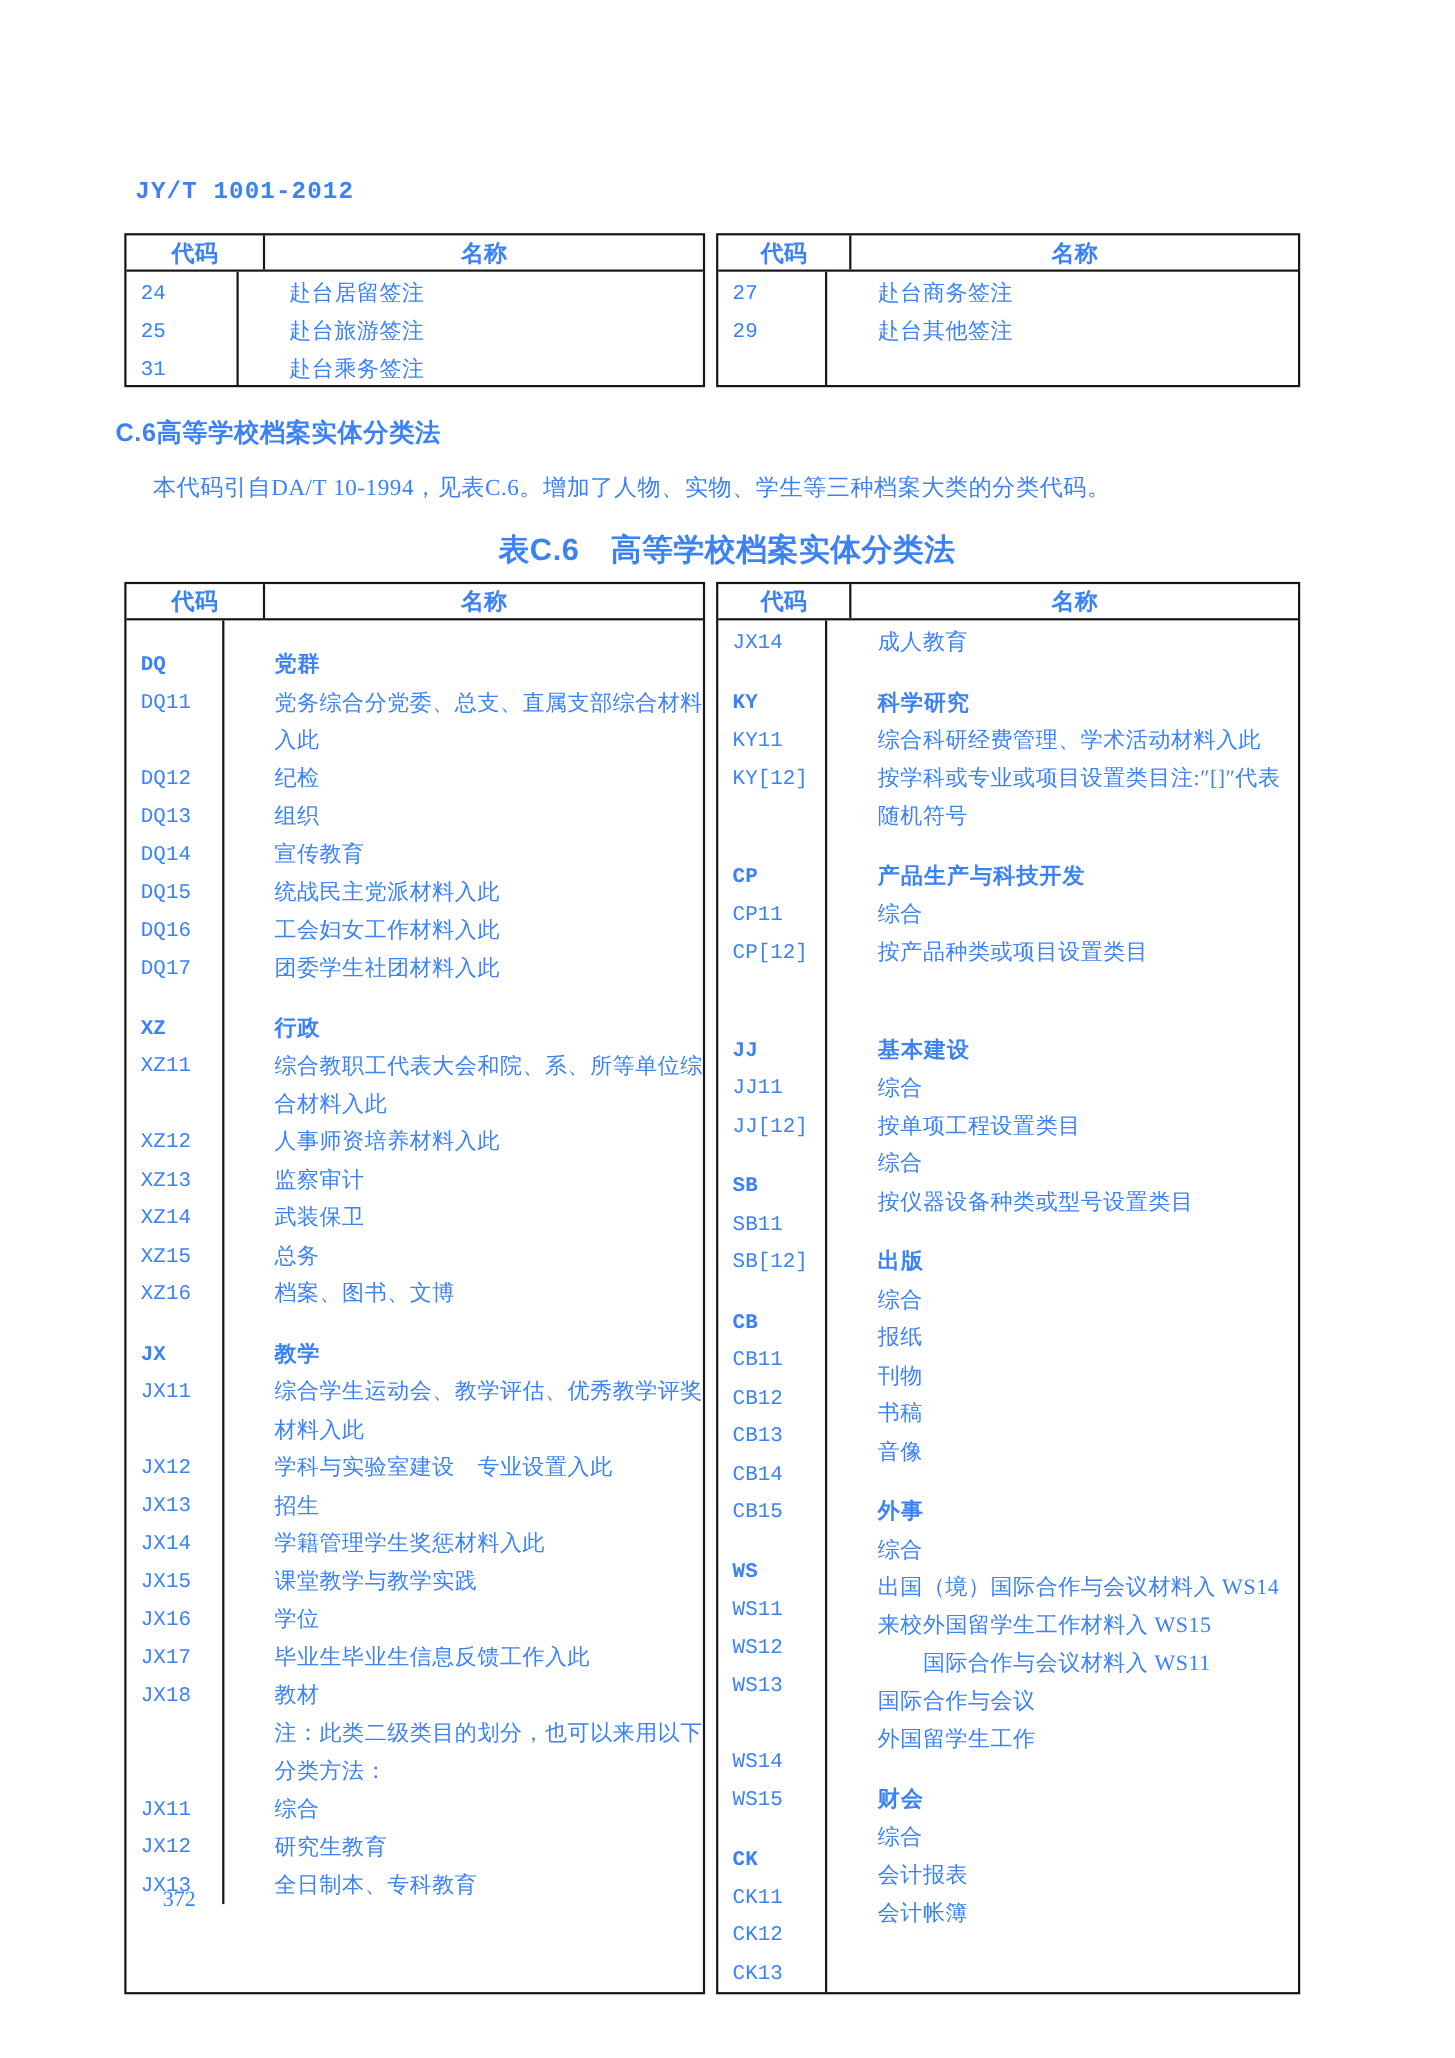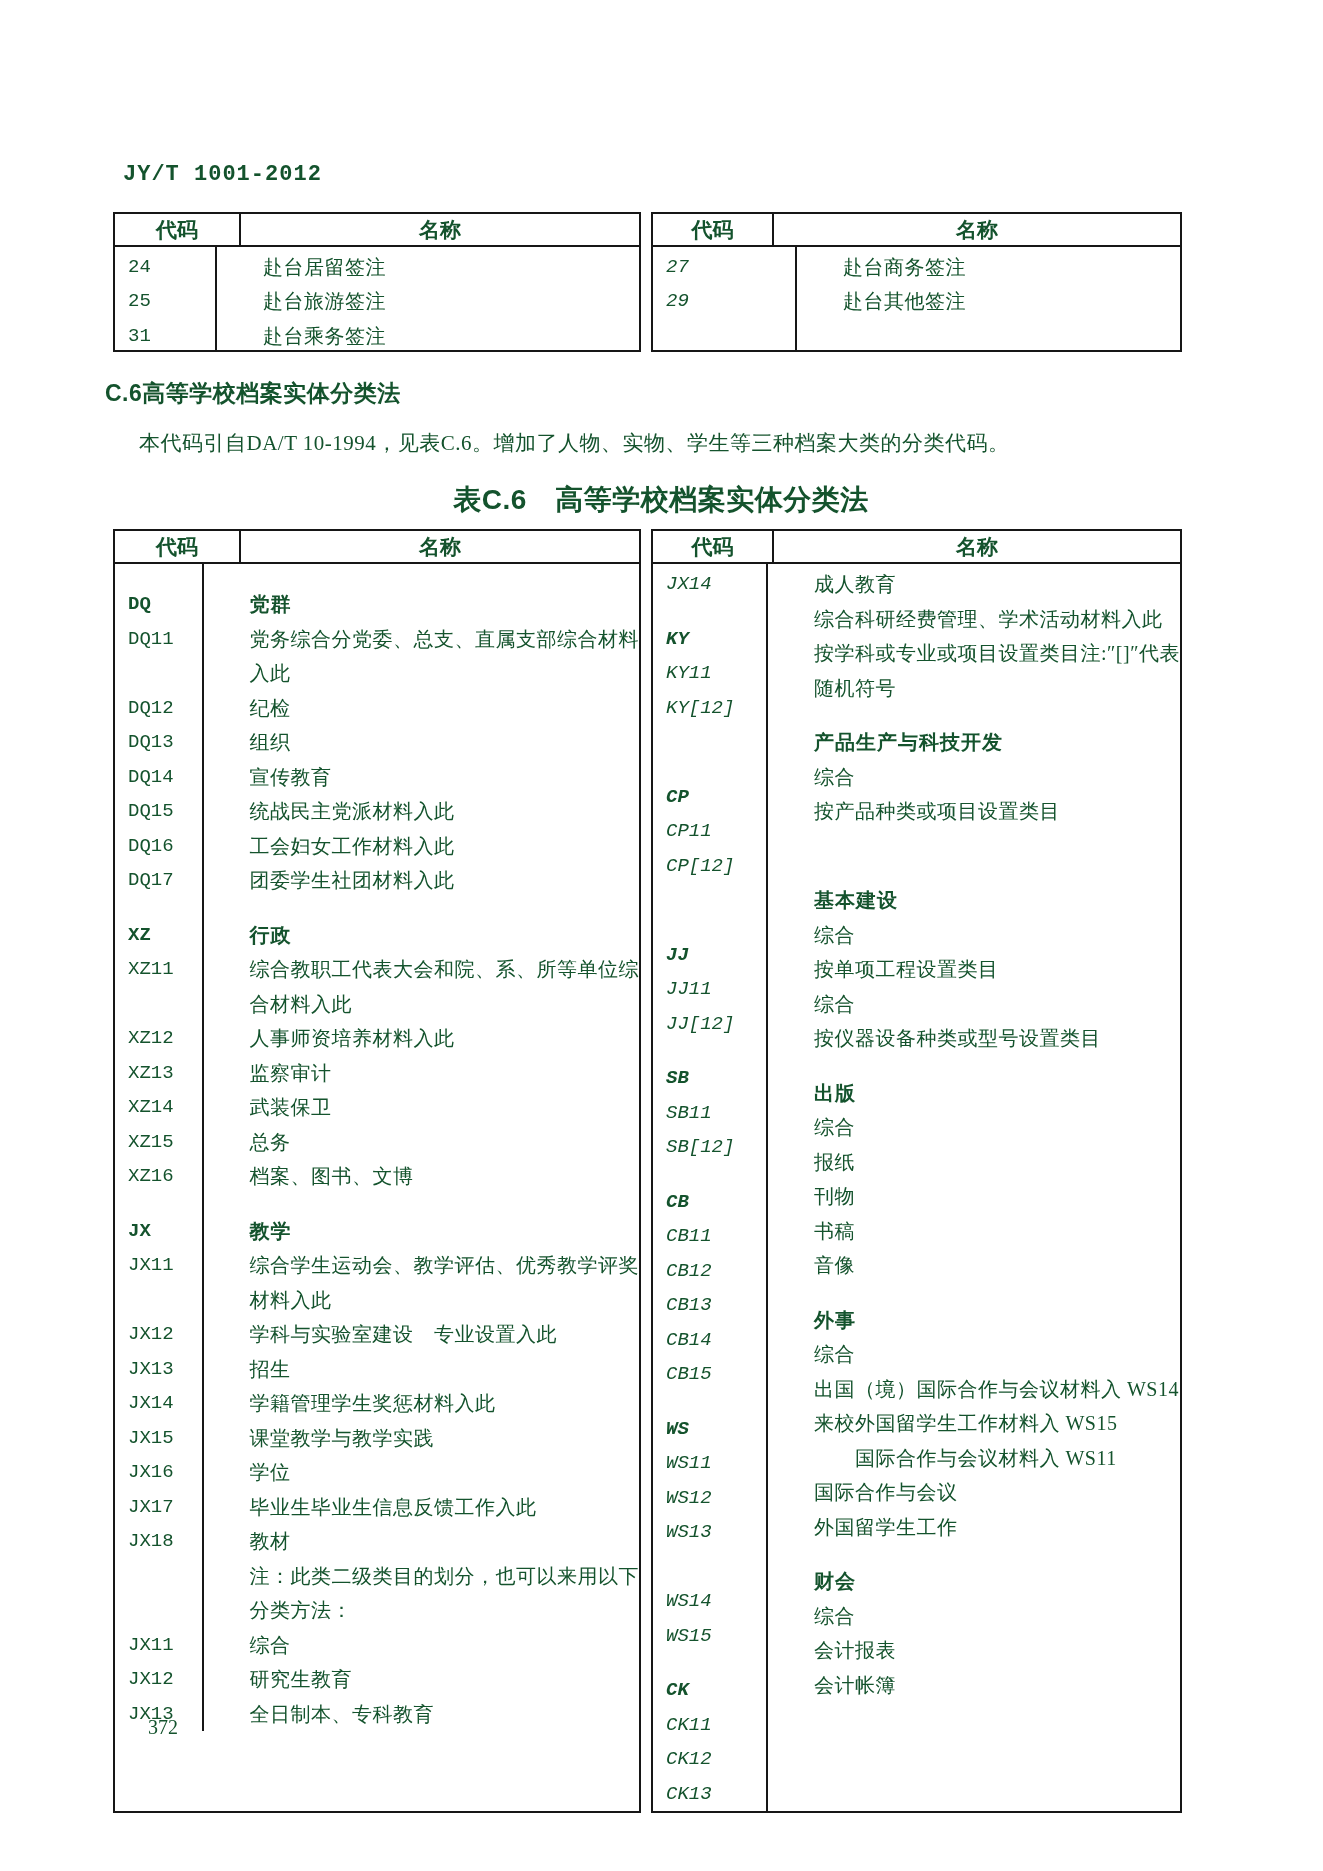--- a/index.html
+++ b/index.html
@@ -1,21 +1,21 @@
 <!DOCTYPE html>
 <html><head>
 <meta charset="utf-8">
 <style>
   html,body{margin:0;padding:0;background:#e8e8e8;}
   .page{
     position:relative;
     width:1323px;height:1871px;
     margin:0 auto;
     background:#ffffff;
-    color:#14532d;
+    color:#3b82f6;
     overflow:hidden;
   }
   
   .docnum{
     position:absolute;left:123px;top:162px;
     font-family:"Liberation Mono",monospace;
     font-size:22px;font-weight:700;letter-spacing:1px;
   }
   .sec-heading{
     position:absolute;left:105px;top:378px;
@@ -66,21 +66,21 @@
     font-family:"Liberation Sans",sans-serif;
     font-size:21px;font-weight:700;
   }
   .t-right .c1{width:121px;}
   .bd{display:flex;align-items:stretch;}
   .codes{
     width:102px;box-sizing:border-box;
     border-right:2px solid #161616;
     padding-top:3px;
   }
-  .t-right .codes{width:144px;font-style:italic;}
+  .t-right .codes{width:99px;}
   .names{flex:1;padding-top:3px;padding-left:34px;}
   .ln{height:34.5px;line-height:34.5px;white-space:nowrap;overflow:hidden;}
   .top-tbl .bd{height:103px;overflow:hidden;}
   .top-tbl .ln{height:34.3px;line-height:34.3px;}
   .code{
     padding-left:13px;
     font-family:"Liberation Mono",monospace;
     font-size:19px;
   }
   .name{
@@ -254,20 +254,21 @@
             <div class="ln code">&nbsp;</div>
             <div class="ln code">WS14</div>
             <div class="ln code">WS15</div>
             <div class="ln code b">CK</div>
             <div class="ln code">CK11</div>
             <div class="ln code">CK12</div>
             <div class="ln code">CK13</div>
           </div>
           <div class="names">
             <div class="ln name">成人教育</div>
+            <div class="ln name b">科学研究</div>
             <div class="ln name">综合科研经费管理、学术活动材料入此</div>
             <div class="ln name">按学科或专业或项目设置类目注:″[]″代表</div>
             <div class="ln name">随机符号</div>
             <div class="ln name b">产品生产与科技开发</div>
             <div class="ln name">综合</div>
             <div class="ln name">按产品种类或项目设置类目</div>
             <div class="ln name">&nbsp;</div>
             <div class="ln name b">基本建设</div>
             <div class="ln name">综合</div>
             <div class="ln name">按单项工程设置类目</div>

